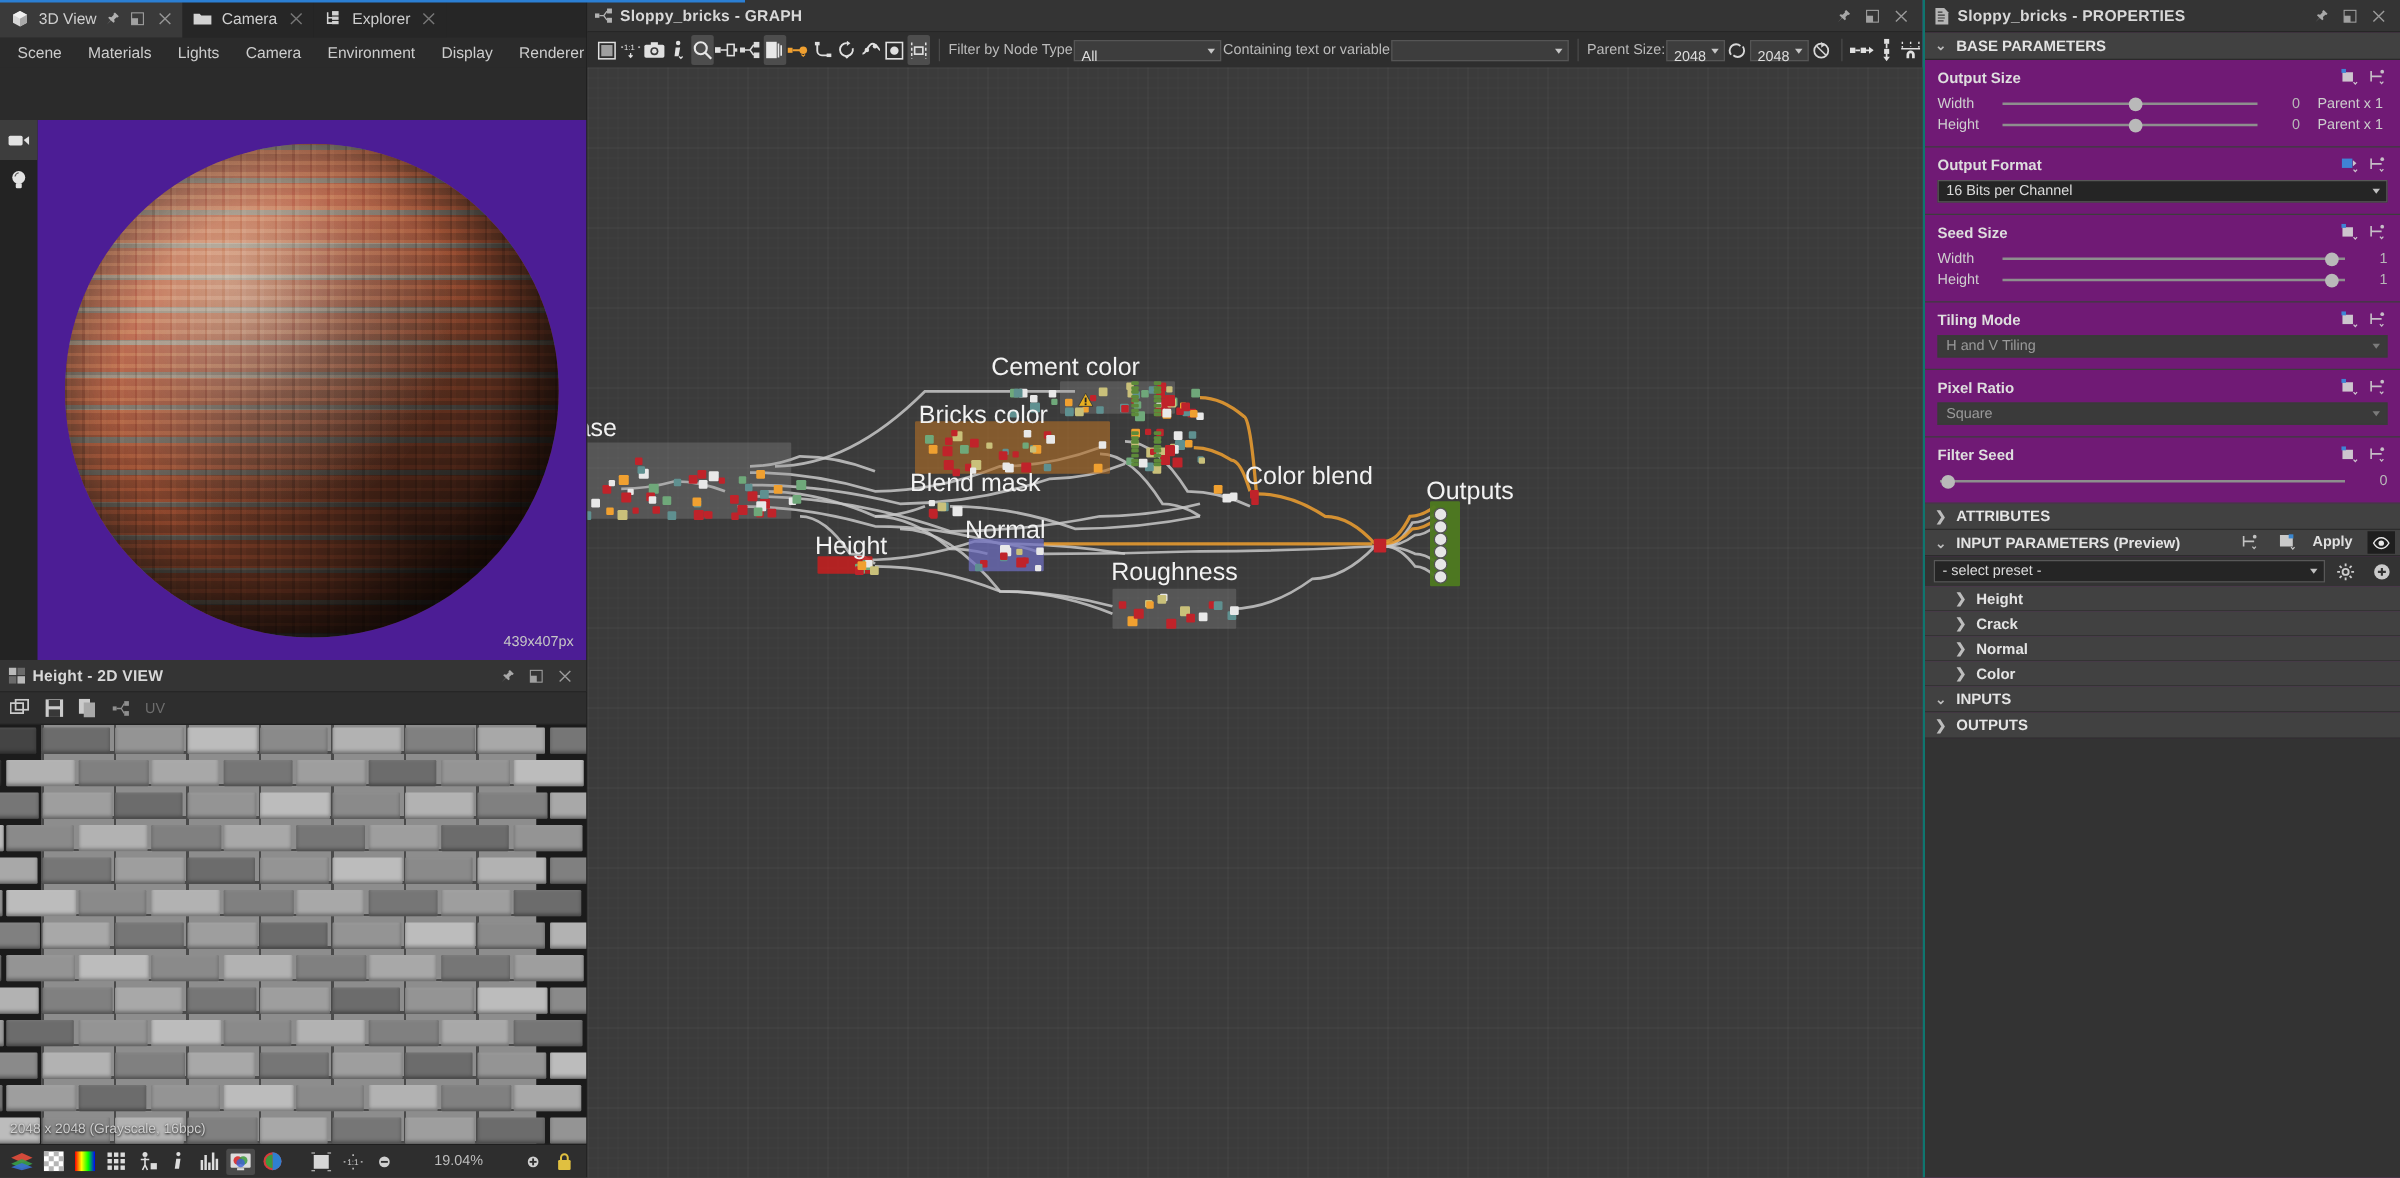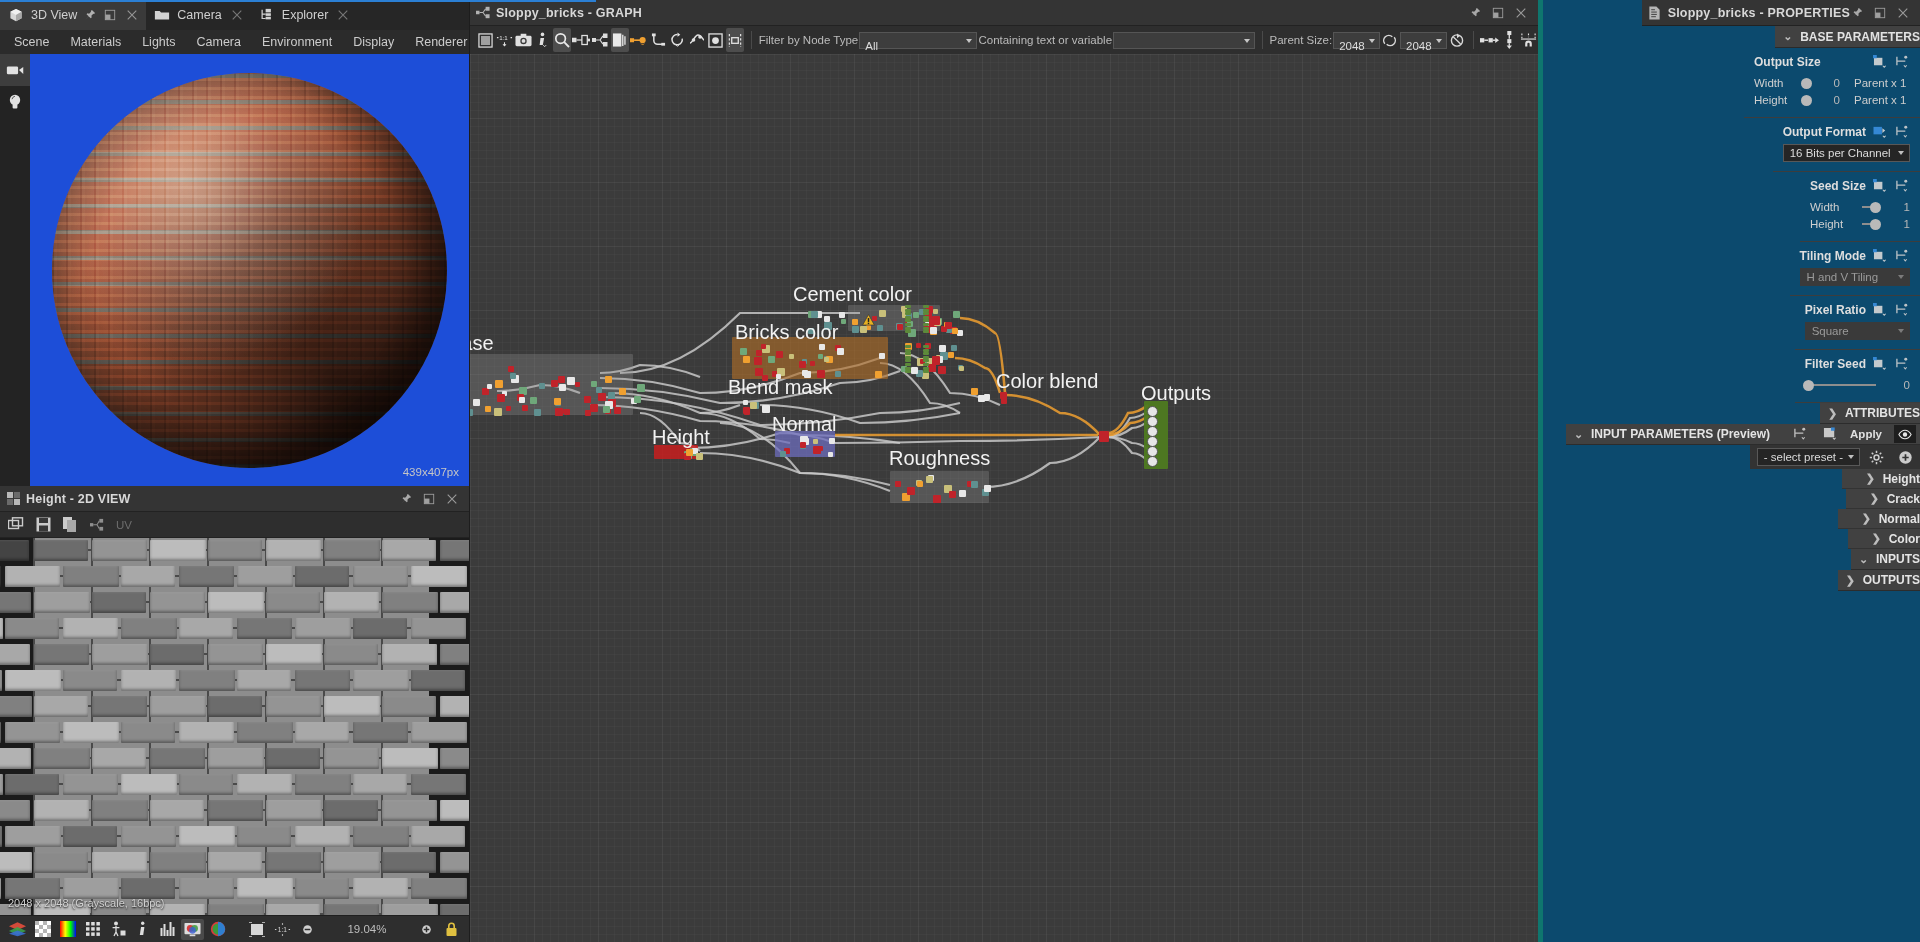--- a/index.html
+++ b/index.html
@@ -33,21 +33,21 @@
   .tab.active { background: #3a3a3a; }
   .tab .tabicon { width: 16px; height: 16px; display:flex; align-items:center; justify-content:center; }
   .tab .tabclose { opacity: .7; margin-left: 2px; }
   .tab .pin { opacity:.8; }
 
   
   .menubar { height: 24px; background: #2b2b2b; display: flex; align-items: center; padding-left: 4px; gap: 1px; }
   .menubar .mi { font-size: 12.5px; color: #cccccc; padding: 3px 10px; }
 
   
-  .view3d { position: relative; flex: 0 0 432px; background: #1d4ed8; overflow: hidden; }
+  .view3d { position: relative; flex: 0 0 432px; background: #4c1d95; overflow: hidden; margin-top: 42px; }
   .vtoolbar-l { position: absolute; left: 0; top: 0; width: 30px; bottom: 0; background: #232323; }
   .vtool { width: 30px; height: 32px; display: flex; align-items: center; justify-content: center; }
   .vtool.sel { background: #3d3d3d; }
   .sphere-wrap { position:absolute; left:30px; right:0; top:0; bottom:0; display:flex; align-items:center; justify-content:center; }
   .sphere {
     width: 395px; height: 395px; border-radius: 50%;
     background:
       radial-gradient(circle at 33% 27%, rgba(255,235,210,.40) 0%, rgba(255,220,190,.13) 26%, rgba(0,0,0,0) 52%),
       radial-gradient(circle at 72% 78%, rgba(0,0,0,.72) 0%, rgba(0,0,0,.40) 38%, rgba(0,0,0,0) 66%),
       repeating-linear-gradient(0deg,
@@ -110,21 +110,21 @@
       linear-gradient(90deg, rgba(255,255,255,.022) 1px, transparent 1px),
       linear-gradient(rgba(255,255,255,.035) 1px, transparent 1px),
       linear-gradient(90deg, rgba(255,255,255,.035) 1px, transparent 1px);
     background-size: 8px 8px, 8px 8px, 64px 64px, 64px 64px;
   }
   .gframe { position: absolute; border-radius: 1px; }
   .glabel { position: absolute; color: #f2f2f2; font-size: 20px; white-space: nowrap; }
   .gnode { position: absolute; border-radius: 1px; }
 
   
-  .props { width: 382px; background: #0c4a6e; display: flex; flex-direction: column; border-left:5px solid #0f766e;align-items:flex-end; }
+  .props { width: 382px; background: #701a75; display: flex; flex-direction: column; border-left:2px solid #0f766e; }
   .sec-header { height: 22px; background: #414141; display: flex; align-items: center; gap: 8px; padding-left: 8px;
                 font-size: 12px; font-weight: bold; color: #e2e2e2; border-bottom: 1px solid #2a2a2a; }
   .chev { width: 9px; color: #bdbdbd; font-size: 11px; }
   .prow { padding: 7px 10px 9px 10px; border-bottom: 1px solid #3d3d3d; }
   .prow-head { display: flex; align-items: center; font-size: 12px; font-weight: bold; color: #dedede; margin-bottom: 5px; }
   .prow-head .sp { flex: 1; }
   .micro { width: 15px; height: 14px; margin-left: 7px; opacity: .9; }
   .sline { display: flex; align-items: center; gap: 8px; height: 17px; font-size: 11.5px; color: #cfcfcf; }
   .sline .nm { width: 44px; }
   .slider { flex: 1; height: 14px; position: relative; }

